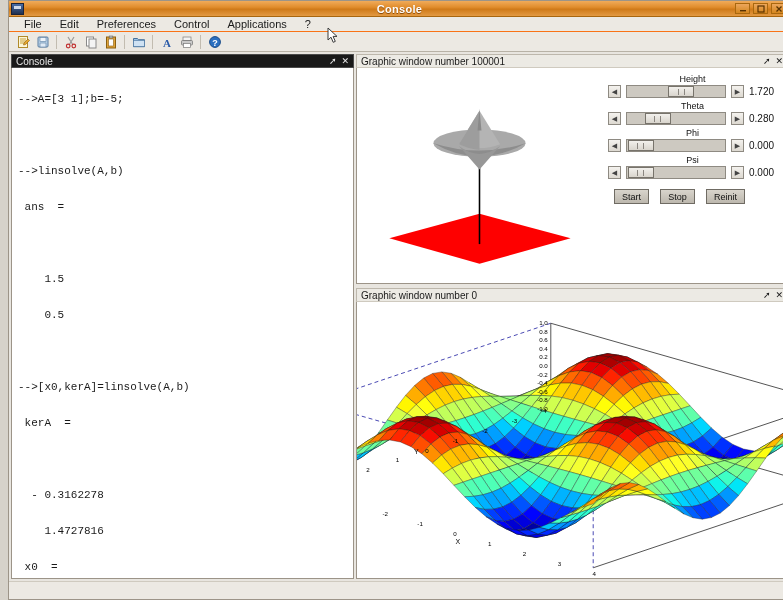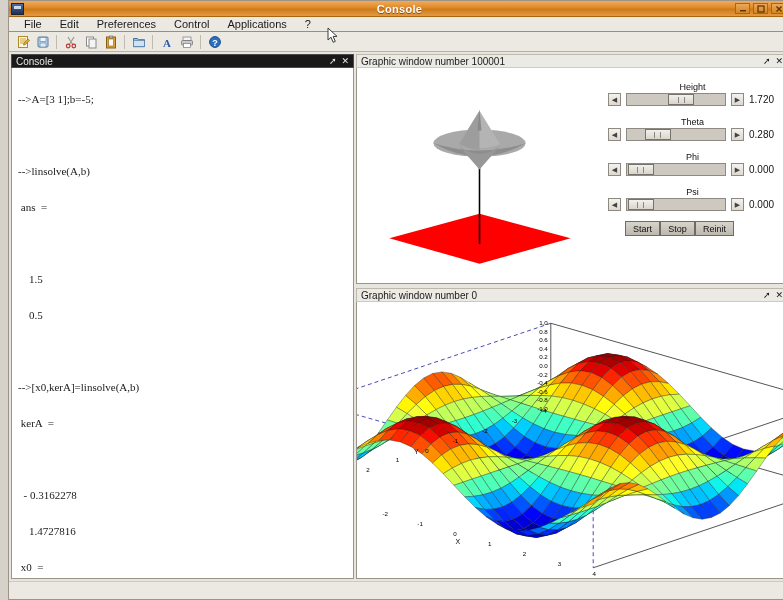--- a/index.html
+++ b/index.html
@@ -88,34 +88,34 @@
     padding:0 4px;box-sizing:border-box;font-size:10px;
   }
   .dock-head.dark{background:#191919;color:#e6e6e6;border:1px solid #4a4a4a;}
   .dock-head.light{background:#eceae4;color:#1a1a1a;border:1px solid #bdb7ac;border-bottom:1px solid #cfcabf;}
   .dock-head .dh-title{flex:1 1 auto;overflow:hidden;white-space:nowrap;}
   .dock-tools{display:flex;gap:5px;align-items:center;}
   .dock-tools span{font-size:9px;line-height:1;cursor:default;}
   .dock-body{flex:1 1 auto;background:#ffffff;border:1px solid #9c9488;border-top:none;min-height:0;position:relative;overflow:hidden;}
   
   .console-body{
-    background:#ffffff;font-family:Liberation Serif, serif;
+    background:#ffffff;font-family:Liberation Mono, monospace;
     font-size:11px;color:#1a1a1a;line-height:1.0;
     padding:4px 4px 4px 6px;box-sizing:border-box;height:100%;
     white-space:pre;overflow:hidden;
   }
   .console-body .ln{height:14px;}
   
   .gw1-body{display:flex;height:100%;background:#fff;}
   .gw1-canvas{flex:1 1 auto;position:relative;}
   .gw1-controls{
     width:185px;flex:0 0 185px;padding:6px 4px 0 0;box-sizing:border-box;
     display:flex;flex-direction:column;align-items:center;
   }
-  .slider-group{width:100%;margin-bottom:3px;margin-top:8px;}
+  .slider-group{width:100%;margin-bottom:3px;}
   .slider-label{text-align:center;font-size:9px;color:#111;margin-bottom:1px;}
   .slider-row{display:flex;align-items:center;gap:5px;padding-left:6px;}
   .sl-arrow{
     width:13px;height:13px;flex:0 0 13px;
     background:linear-gradient(to bottom,#f4f2ee,#ddd9d1);
     border:1px solid #8e8madeira;border:1px solid #8e8a82;box-sizing:border-box;
     display:flex;align-items:center;justify-content:center;font-size:7px;color:#444;
   }
   .sl-track{
     flex:1 1 auto;height:13px;position:relative;
@@ -123,21 +123,21 @@
   }
   .sl-thumb{
     position:absolute;top:0;height:11px;width:26px;
     background:linear-gradient(to bottom,#f2f0ec,#d9d5cd);
     border:1px solid #77736b;box-sizing:border-box;
     display:flex;align-items:center;justify-content:center;
   }
   .sl-thumb i{display:block;width:5px;height:6px;
     border-left:1px solid #8a8680;border-right:1px solid #8a8680;}
   .sl-value{width:34px;flex:0 0 34px;font-size:10px;color:#111;text-align:left;}
-  .btn-row{display:flex;margin-top:7px;padding-right:26px;}
+  .btn-row{display:flex;gap:11px;margin-top:7px;padding-right:26px;}
   .gbtn{
     min-width:35px;height:15px;padding:0 7px;
     background:linear-gradient(to bottom,#d8d4cc,#bdb8ae);
     border:1px solid #6f6b63;box-sizing:border-box;
     font-size:9px;color:#111;display:flex;align-items:center;justify-content:center;
   }
   
   .statusbar{
     height:18px;flex:0 0 18px;background:#ece9e3;
     border-top:1px solid #cfcabf;box-sizing:border-box;

